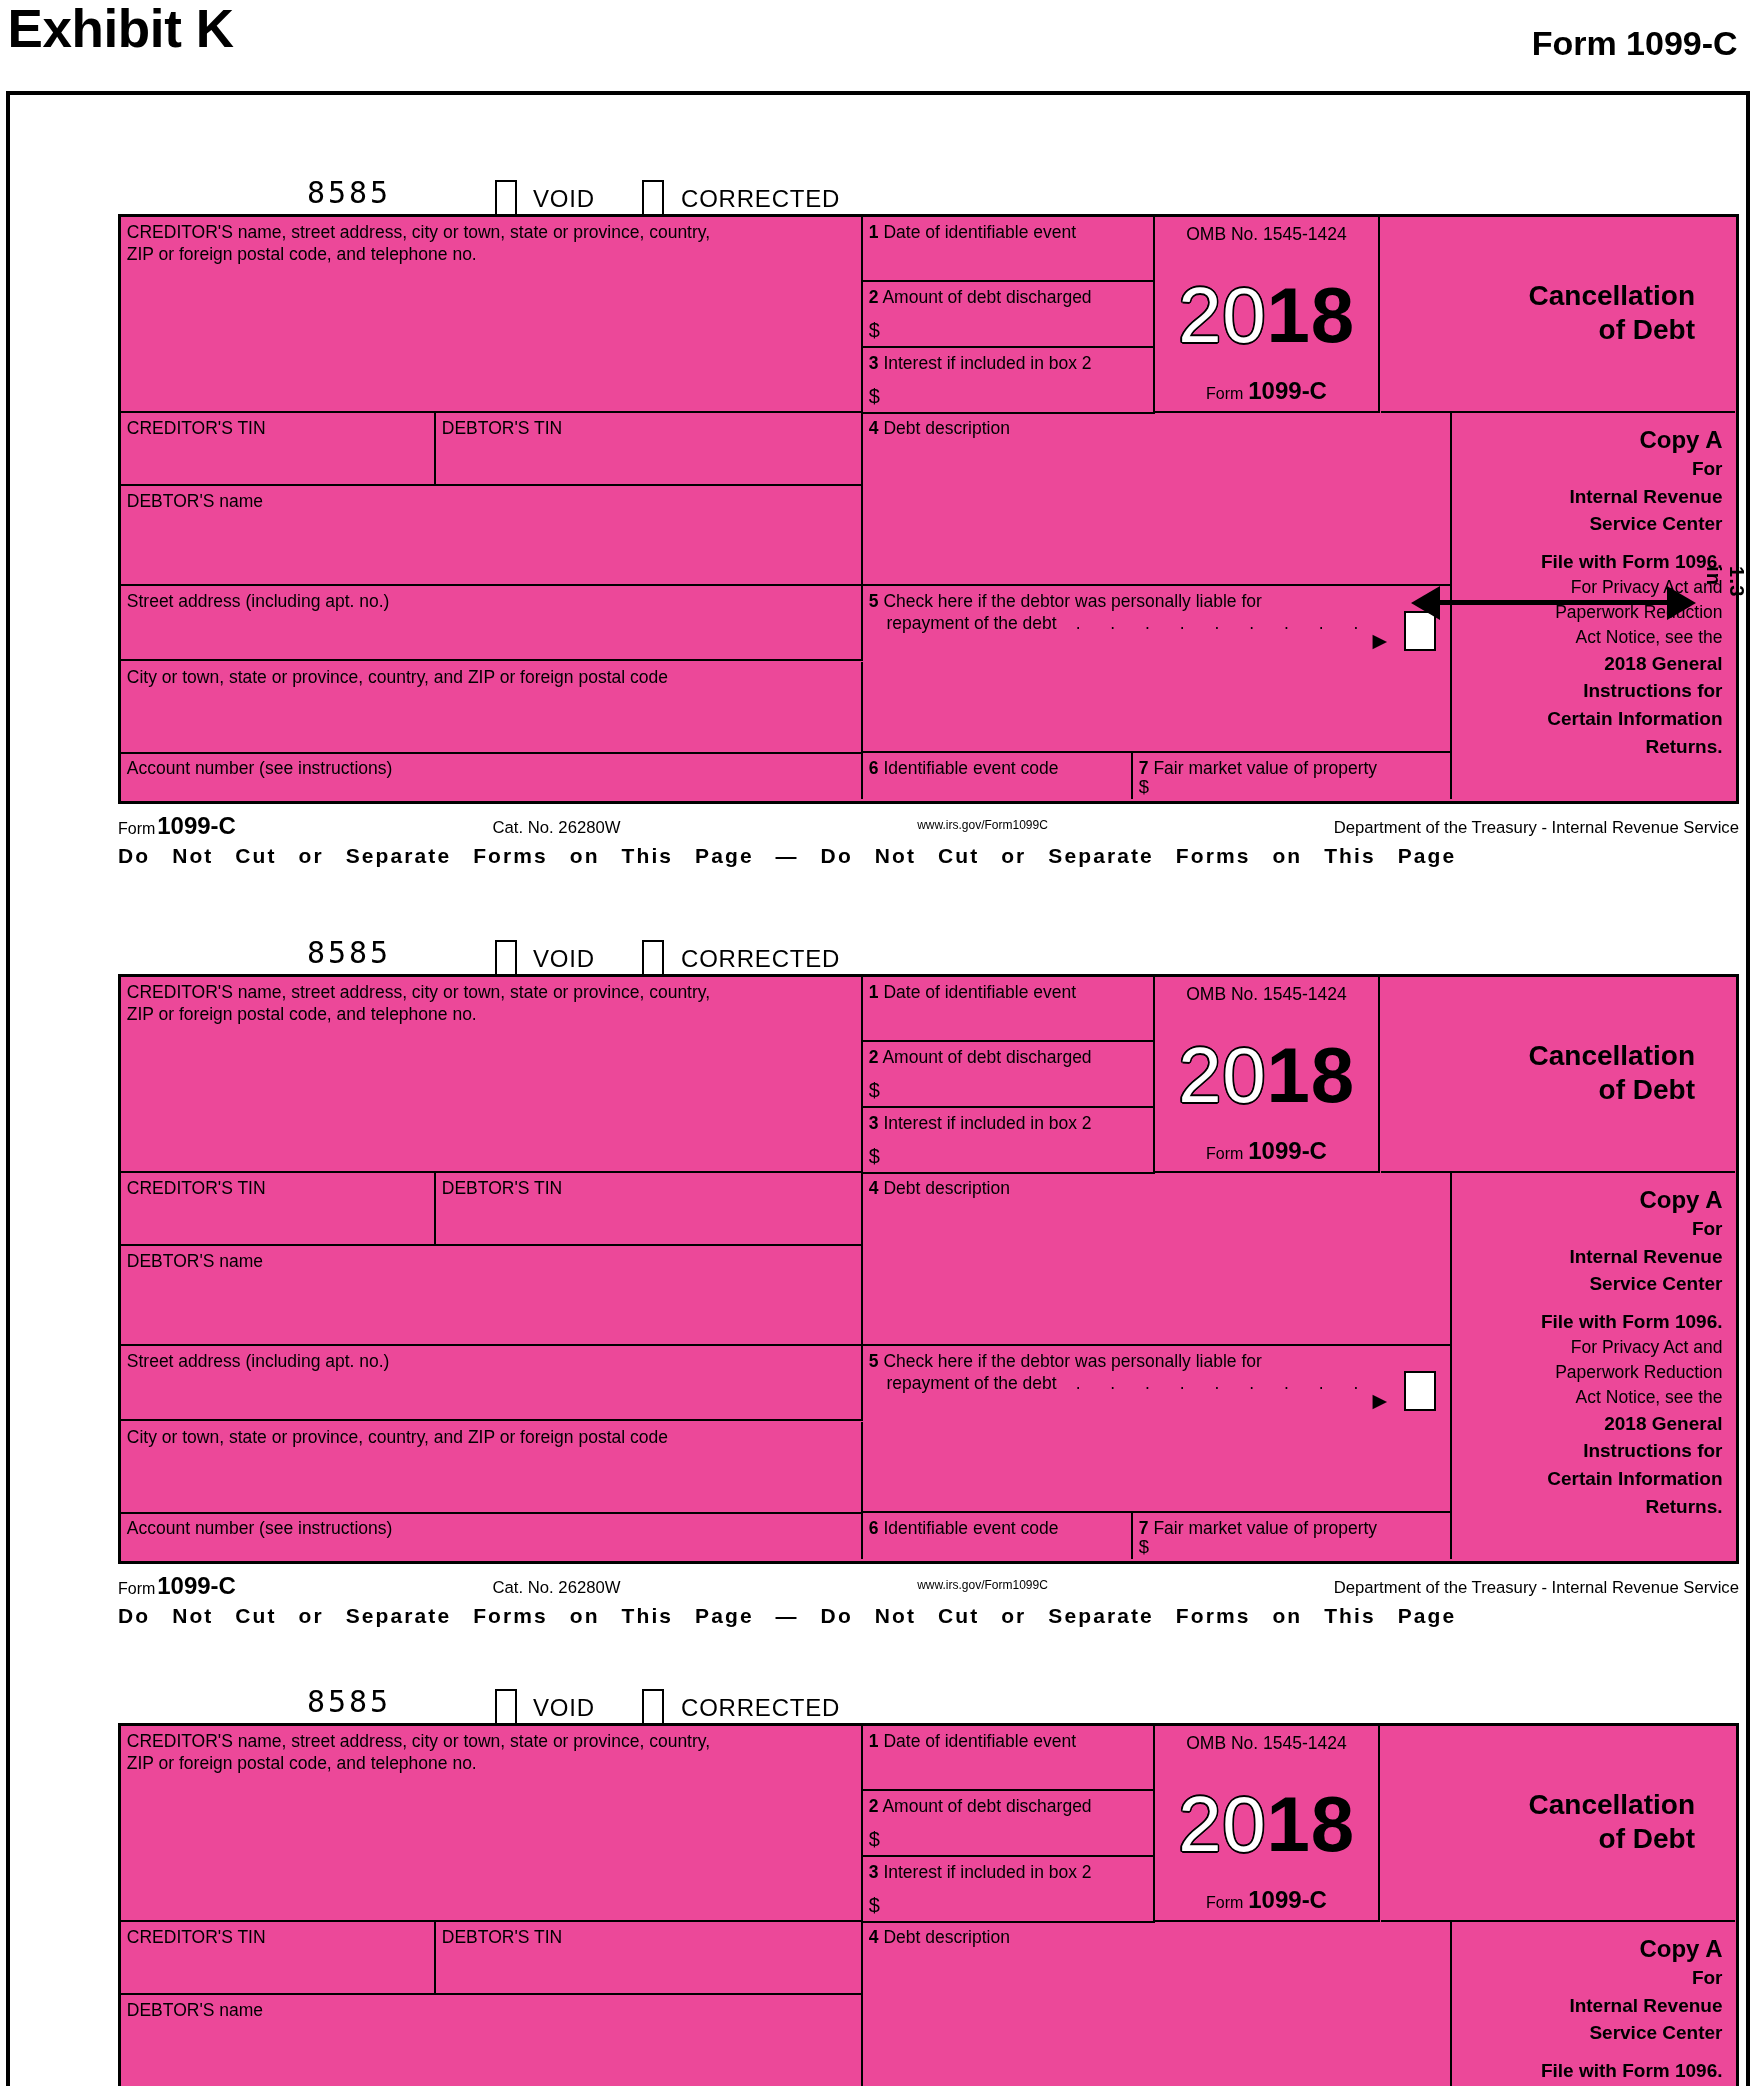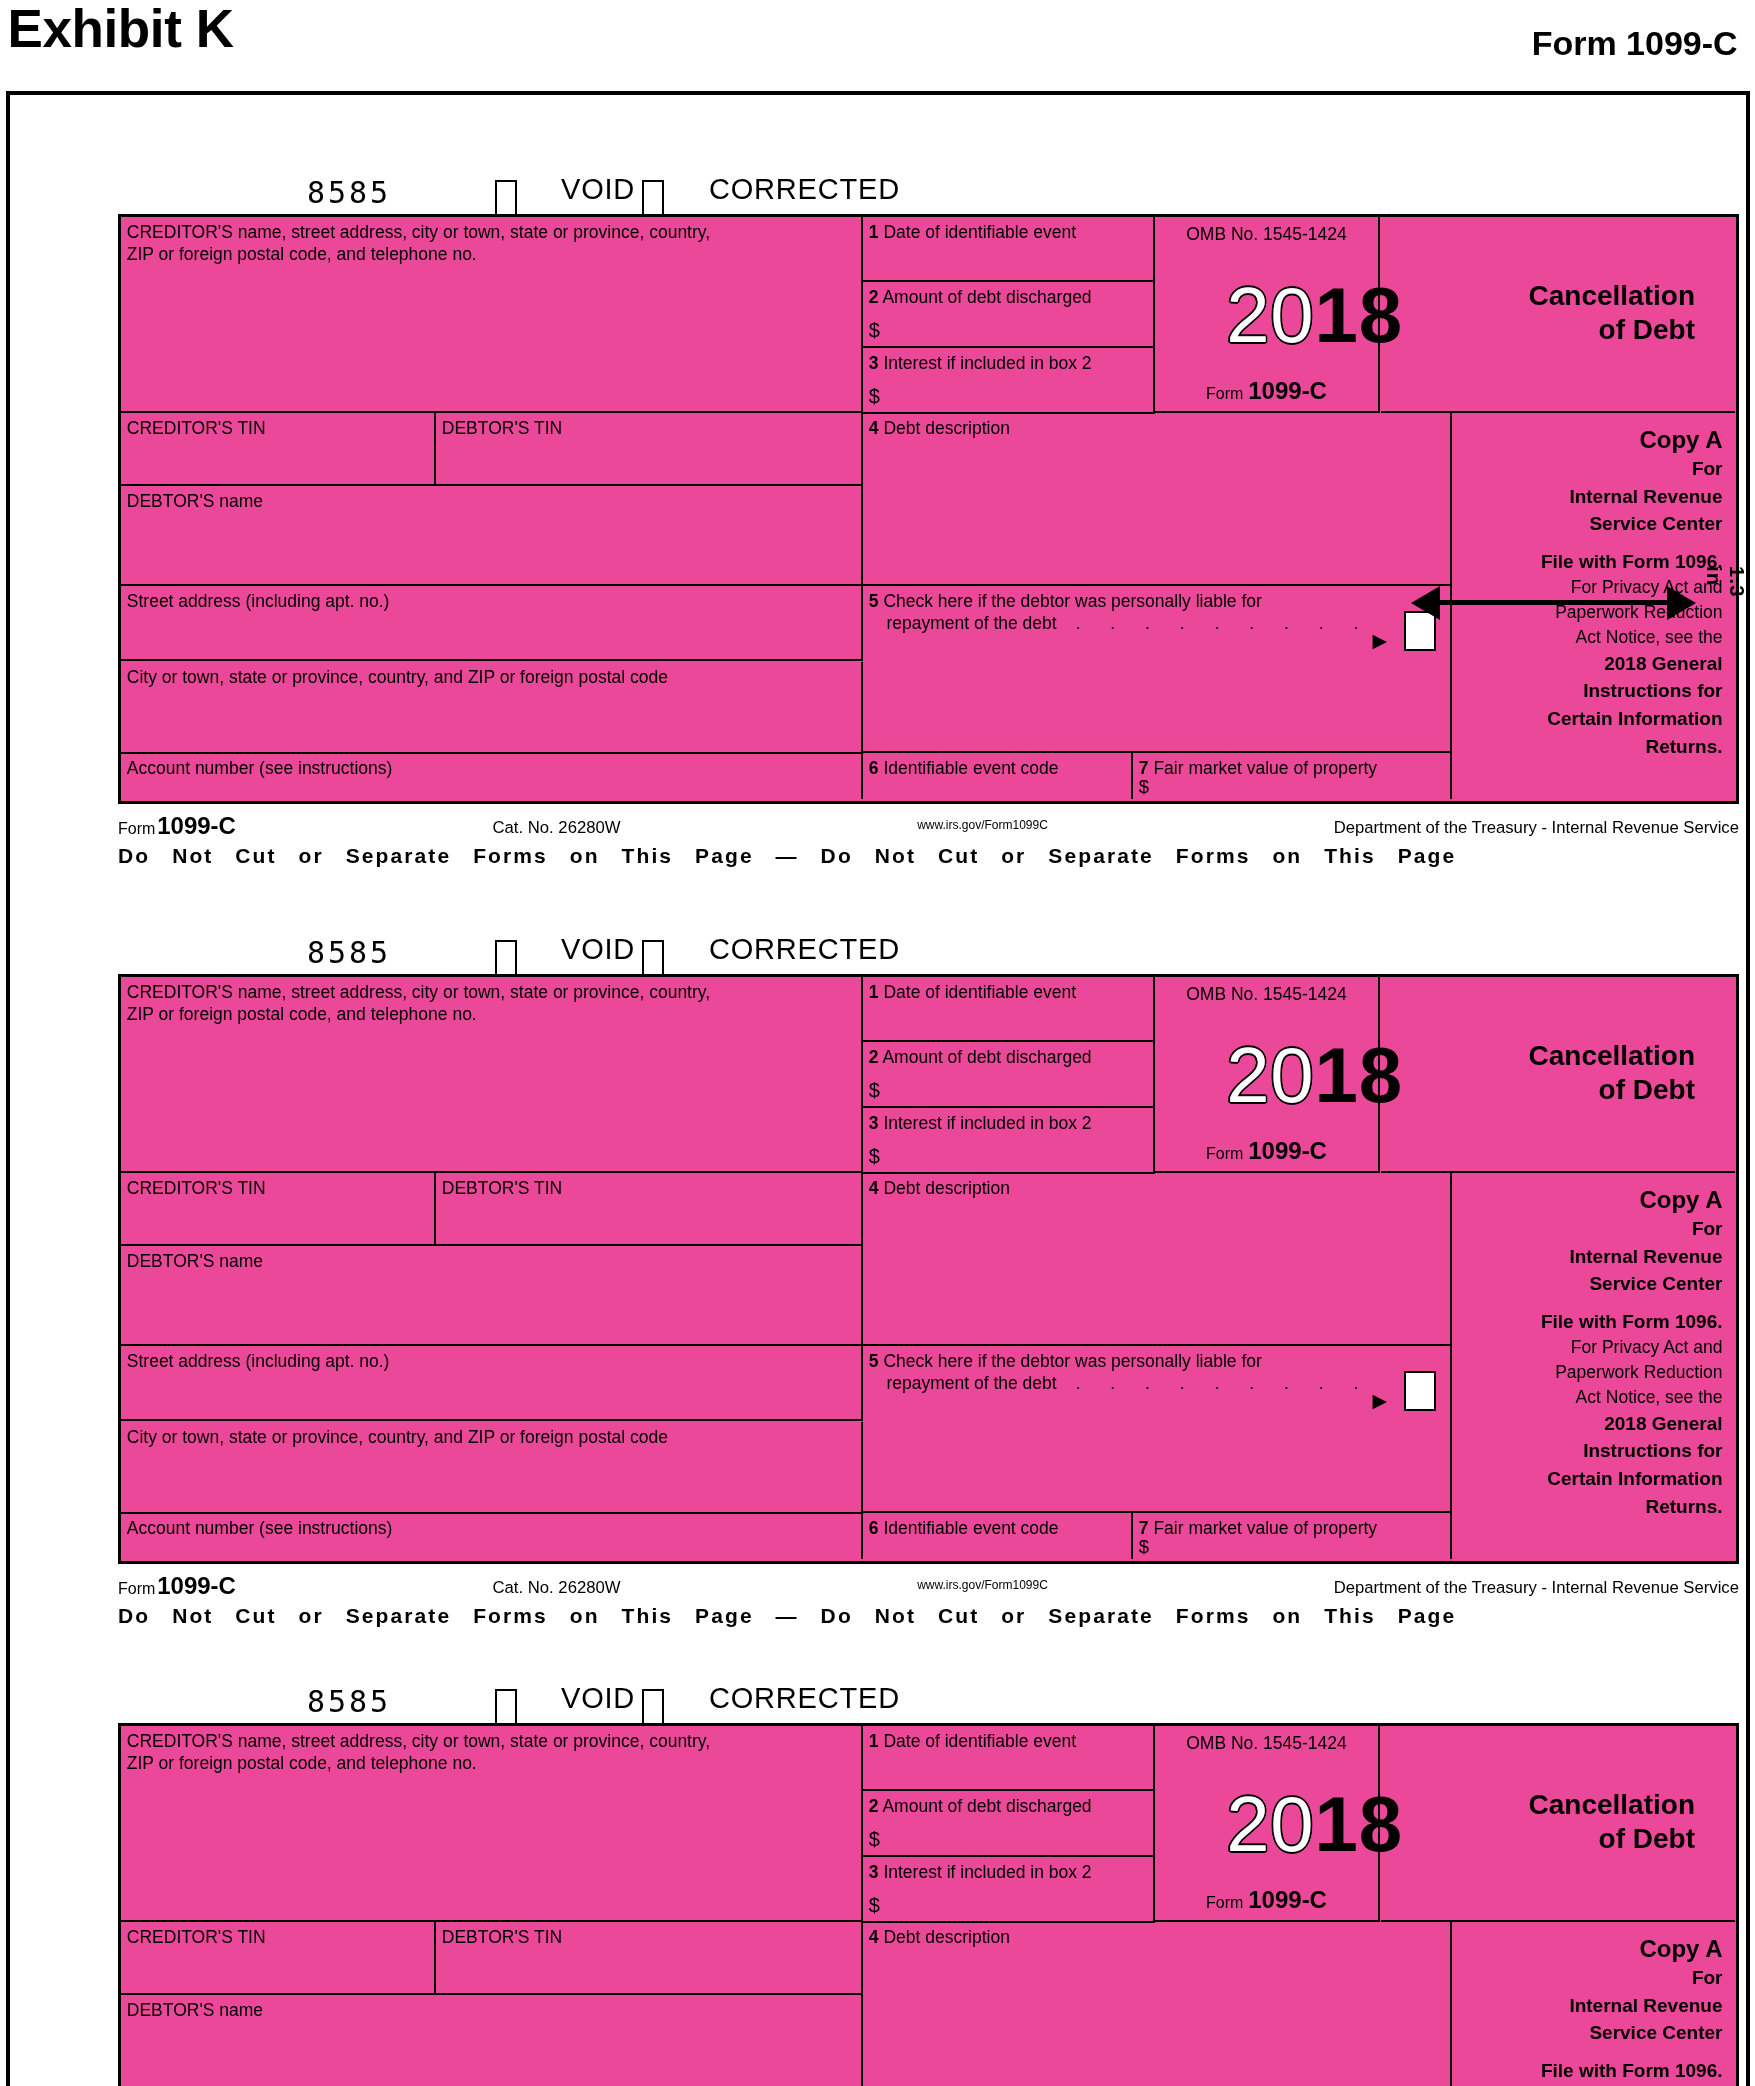--- a/index.html
+++ b/index.html
@@ -33,21 +33,21 @@
   .print-code {
     position:absolute; left:189px; top:4.2px;
     font-family:"DejaVu Sans Mono", monospace;
     font-size:30px; letter-spacing:2.9px;
   }
   .cb {
     position:absolute; width:22px; height:36px; top:9.2px;
     background:#fff; border:2.1px solid #000;
   }
   .cb-void { left:377px; } .cb-corr { left:524px; }
-  .hdr-label { position:absolute; top:2px; font-size:29px; letter-spacing:0.8px;margin-left:28px; }
+  .hdr-label { position:absolute; top:14px; font-size:24px; letter-spacing:0.8px; }
   .lbl-void { left:415px; } .lbl-corr { left:563px; }
 
   .tbl {
     position:absolute; left:0; top:43px;
     width:1621px; height:590px;
     border:3.8px solid #000; background:#ec4899;
   }
   .cell { position:absolute; font-size:17.5px; line-height:1.26; }
   .br { border-right:2.1px solid #000; }
   .bb { border-bottom:2.5px solid #000; }
@@ -70,21 +70,21 @@
   .c-account    { left:0;      top:536px; width:742px; height:46px; }
   .c-box4       { left:742px; top:196px;  width:589px; height:173px; }
   .c-box5       { left:742px; top:369px;  width:589px; height:167px; }
   .c-box6       { left:742px; top:536px; width:270px;  height:46px; }
   .c-box7       { left:1012px; top:536px; width:319px;  height:46px; }
   .c-copya      { left:1331px; top:196px;  width:283px;  height:386px; }
 
   .omb-text { text-align:center; padding-top:5.8px; font-size:17.5px; }
   .year {
     position:absolute; top:49px; width:100%; text-align:center;
-    font-size:78px; letter-spacing:0.8px; white-space:nowrap;margin-left:48px;
+    font-size:78px; letter-spacing:0.8px; white-space:nowrap;
   }
   .y-o {
     color:#fff;
     text-shadow: 1.7px 0 #000, -1.7px 0 #000, 0 1.7px #000, 0 -1.7px #000,
                  1.3px 1.3px #000, -1.3px -1.3px #000, 1.3px -1.3px #000, -1.3px 1.3px #000;
   }
   .y-b { font-weight:bold; }
   .form-id { position:absolute; bottom:5px; width:100%; text-align:center; }
   .form-id .fw { font-size:16px; }
   .form-id .fn { font-size:24px; font-weight:bold; }

